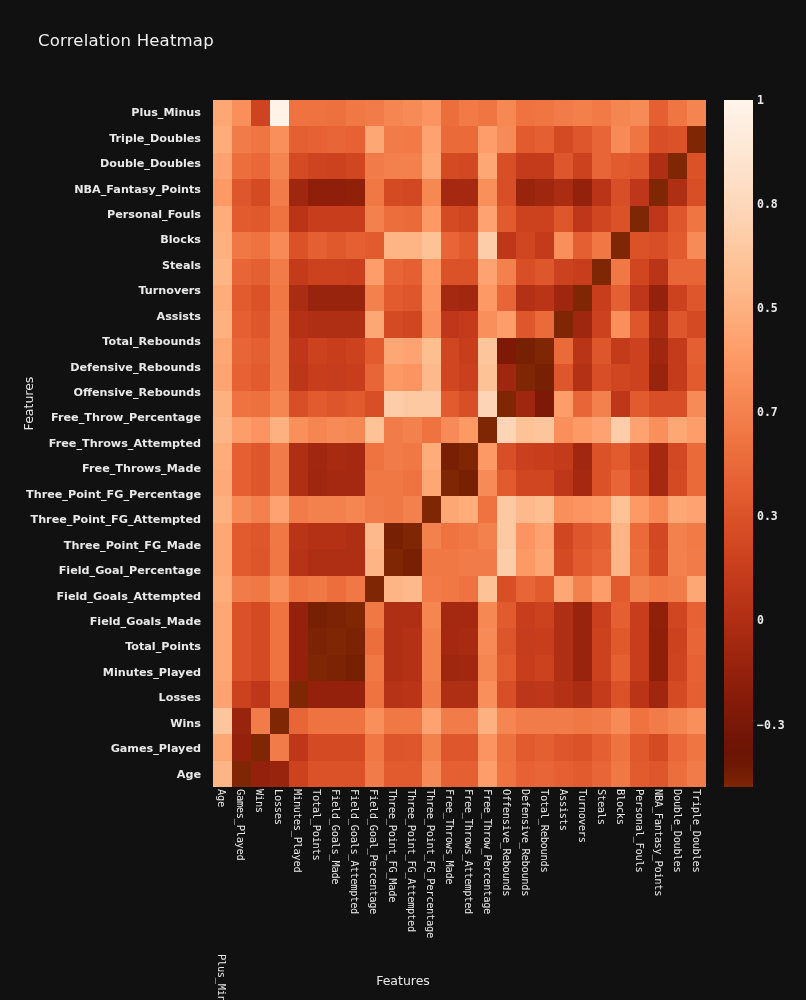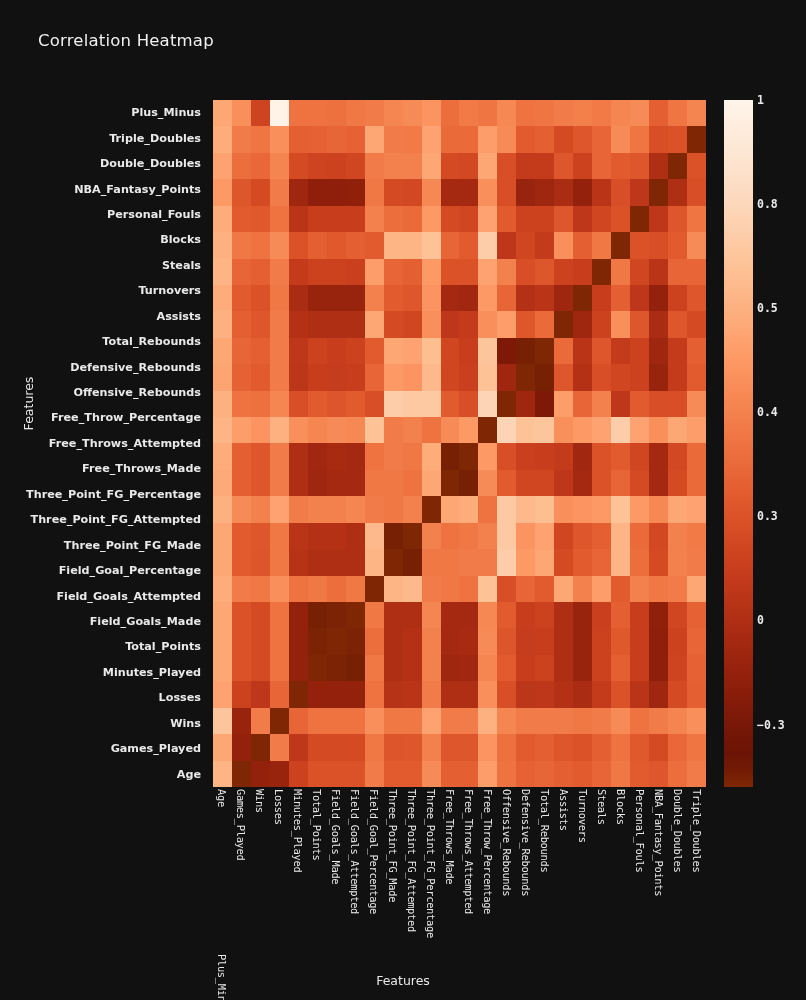--- a/index.html
+++ b/index.html
@@ -955,19 +955,19 @@
   <div id="ylabel-title">Features</div>
   <div id="xlabel-title">Features</div>
 
   <div id="colorbar">
     <div id="colorbar-gradient" style="background: linear-gradient(to top, rgb(127, 39, 4) 0%, rgb(113, 27, 5) 2.5%, rgb(107, 20, 5) 5%, rgb(115, 22, 7) 7.5%, rgb(124, 25, 8) 10%, rgb(133, 27, 9) 12.5%, rgb(142, 31, 11) 15%, rgb(151, 34, 13) 17.5%, rgb(160, 39, 15) 20%, rgb(169, 43, 18) 22.5%, rgb(178, 48, 21) 25%, rgb(186, 53, 24) 27.5%, rgb(194, 58, 27) 30%, rgb(202, 64, 30) 32.5%, rgb(208, 70, 33) 35%, rgb(215, 77, 37) 37.5%, rgb(220, 84, 42) 40%, rgb(226, 92, 47) 42.5%, rgb(230, 99, 53) 45%, rgb(234, 107, 59) 47.5%, rgb(238, 115, 65) 50%, rgb(241, 123, 72) 52.5%, rgb(244, 131, 79) 55%, rgb(247, 138, 86) 57.5%, rgb(250, 146, 94) 60%, rgb(253, 154, 102) 62.5%, rgb(253, 162, 111) 65%, rgb(253, 170, 120) 67.5%, rgb(253, 177, 129) 70%, rgb(253, 185, 138) 72.5%, rgb(253, 192, 147) 75%, rgb(253, 198, 157) 77.5%, rgb(253, 204, 167) 80%, rgb(253, 210, 178) 82.5%, rgb(253, 216, 187) 85%, rgb(253, 221, 196) 87.5%, rgb(253, 226, 204) 90%, rgb(253, 231, 212) 92.5%, rgb(254, 235, 219) 95%, rgb(254, 240, 227) 97.5%, rgb(255, 245, 235) 100%);"></div>
   </div>
   <div id="colorbar-ticks">
       <div class="cb-tick" style="top: 0px;">1</div>
       <div class="cb-tick" style="top: 104.091px;">0.8</div>
       <div class="cb-tick" style="top: 208.182px;">0.5</div>
-      <div class="cb-tick" style="top: 312.273px;">0.4</div>
+      <div class="cb-tick" style="top: 312.273px;">0.7</div>
       <div class="cb-tick" style="top: 416.364px;">0.3</div>
       <div class="cb-tick" style="top: 520.455px;">0</div>
       <div class="cb-tick" style="top: 624.545px;">−0.3</div>
     </div>
 
 </div>
 
 </body></html>

